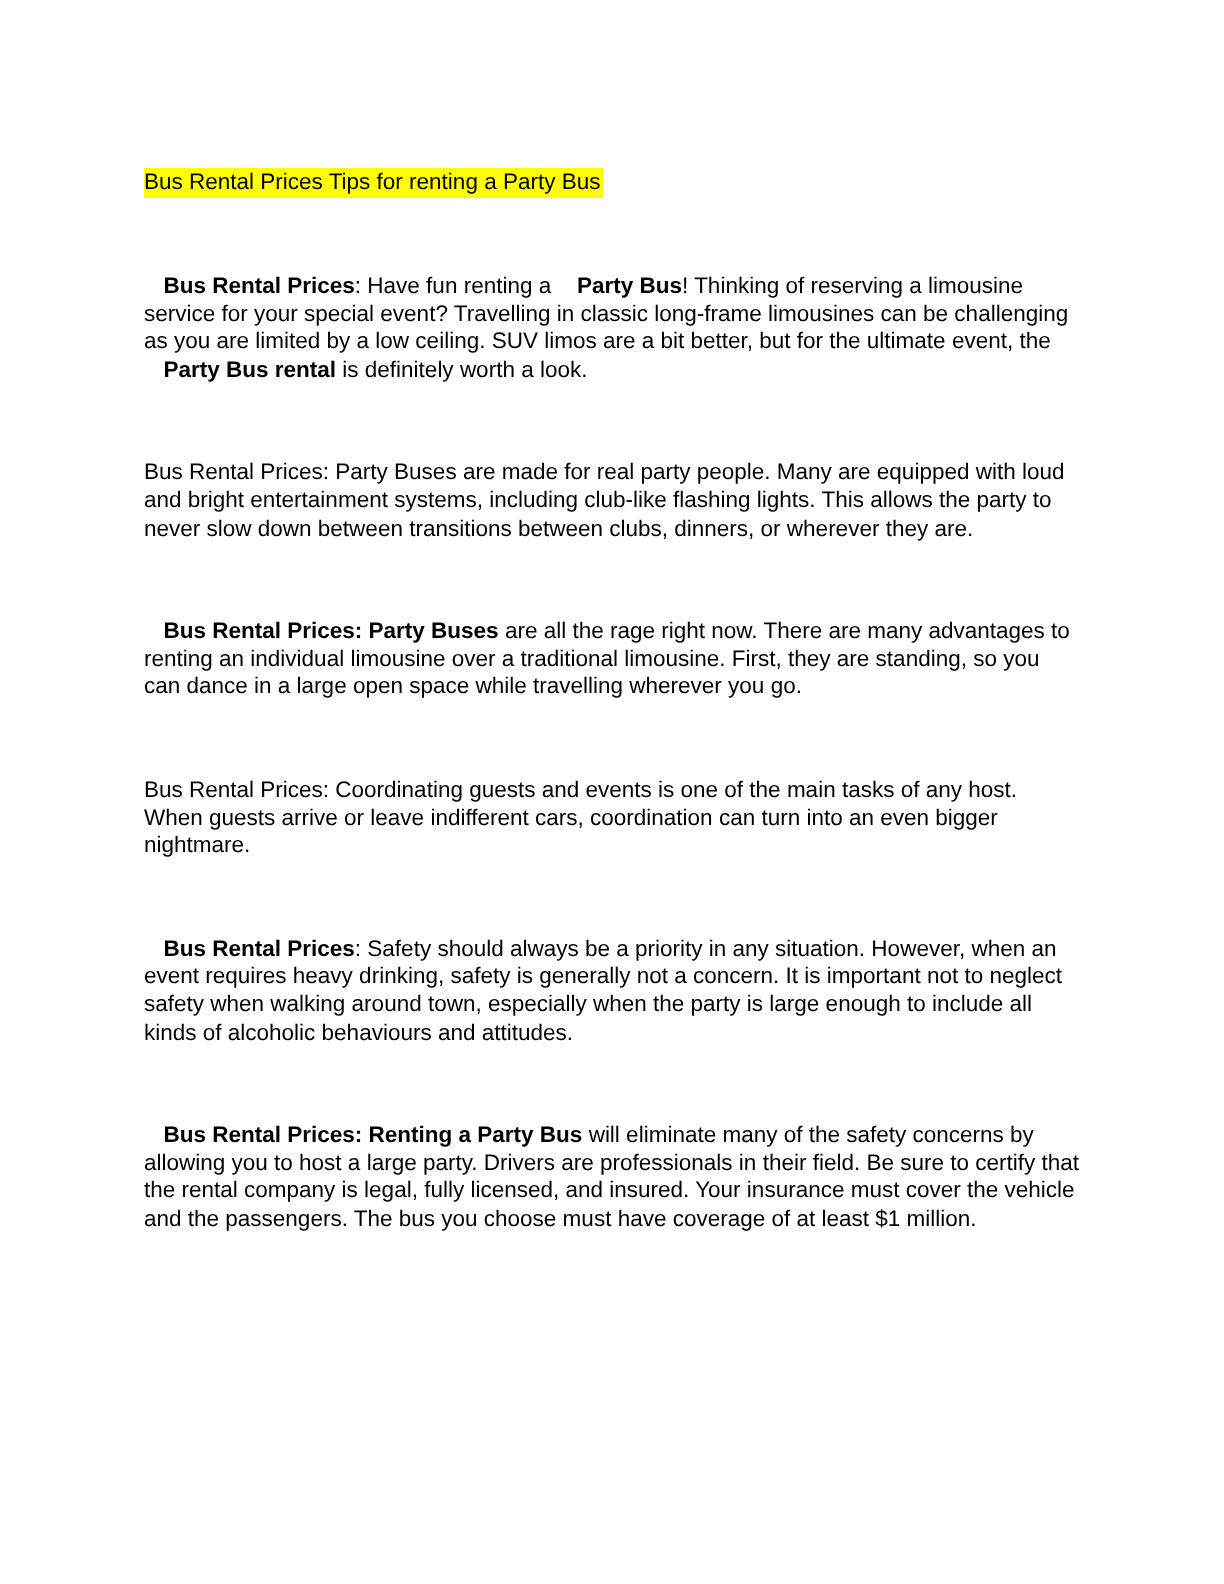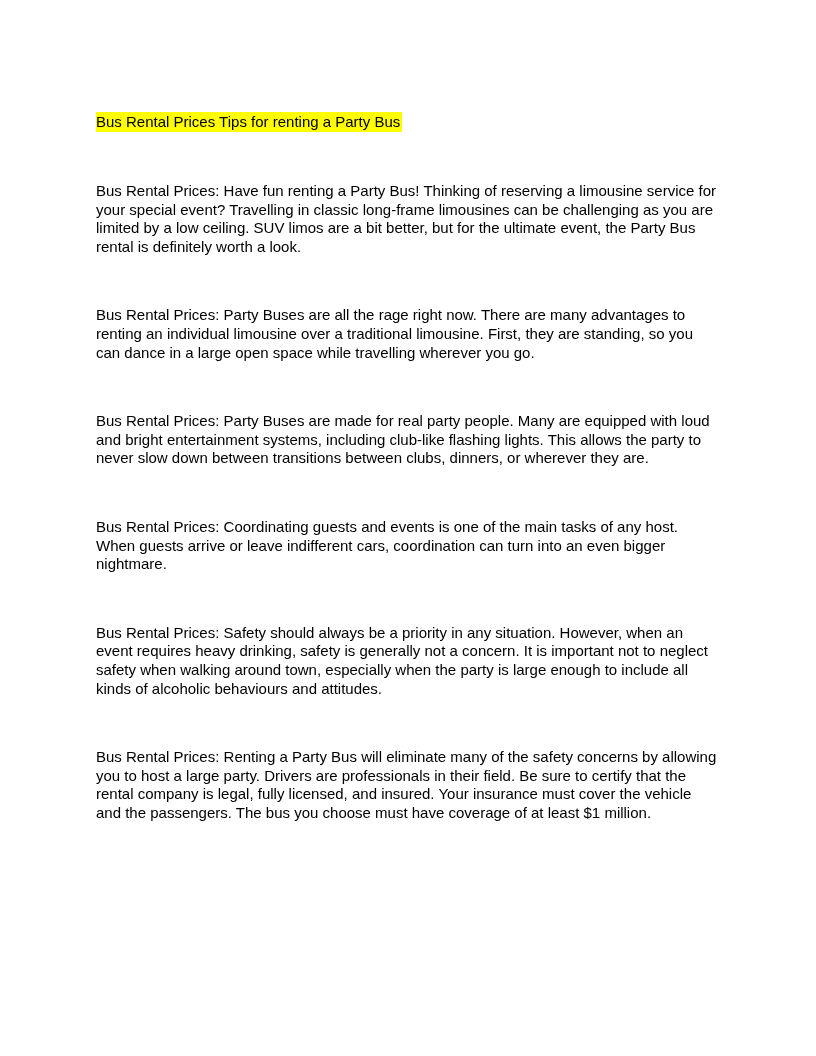--- a/index.html
+++ b/index.html
@@ -28,31 +28,32 @@
     }
     .doc-title mark {
       color: #000000;
       padding: 1px 2px 2px 0;
     }
     .doc-paragraph {
       margin: 0 0 50px 0;
       text-align: left;
     }
     .doc-paragraph strong {
-      font-weight: 400;
+      font-weight: 700;
+      margin-left: 13px;
     }
   </style>
 </head>
 <body>
 
 <div class="page">
   <h1 class="doc-title">
     <mark style="background-color: rgb(255, 255, 0);">Bus Rental Prices Tips for renting a Party Bus</mark>
   </h1>
   <div id="doc-body">
       <p class="doc-paragraph"><strong>Bus Rental Prices</strong><span>: Have fun renting a </span><strong>Party Bus</strong><span>! Thinking of reserving a limousine service for your special event? Travelling in classic long-frame limousines can be challenging as you are limited by a low ceiling. SUV limos are a bit better, but for the ultimate event, the </span><strong>Party Bus rental</strong><span> is definitely worth a look.</span></p>
+      <p class="doc-paragraph"><span>Bus Rental Prices: Party Buses are made for real party people. Many are equipped with loud and bright entertainment systems, including club-like flashing lights. This allows the party to never slow down between transitions between clubs, dinners, or wherever they are.</span></p>
       <p class="doc-paragraph"><strong>Bus Rental Prices: Party Buses</strong><span> are all the rage right now. There are many advantages to renting an individual limousine over a traditional limousine. First, they are standing, so you can dance in a large open space while travelling wherever you go.</span></p>
-      <p class="doc-paragraph"><span>Bus Rental Prices: Party Buses are made for real party people. Many are equipped with loud and bright entertainment systems, including club-like flashing lights. This allows the party to never slow down between transitions between clubs, dinners, or wherever they are.</span></p>
       <p class="doc-paragraph"><span>Bus Rental Prices: Coordinating guests and events is one of the main tasks of any host. When guests arrive or leave indifferent cars, coordination can turn into an even bigger nightmare.</span></p>
       <p class="doc-paragraph"><strong>Bus Rental Prices</strong><span>: Safety should always be a priority in any situation. However, when an event requires heavy drinking, safety is generally not a concern. It is important not to neglect safety when walking around town, especially when the party is large enough to include all kinds of alcoholic behaviours and attitudes.</span></p>
       <p class="doc-paragraph"><strong>Bus Rental Prices: Renting a Party Bus</strong><span> will eliminate many of the safety concerns by allowing you to host a large party. Drivers are professionals in their field. Be sure to certify that the rental company is legal, fully licensed, and insured. Your insurance must cover the vehicle and the passengers. The bus you choose must have coverage of at least $1 million.</span></p>
     </div>
 </div>
 
 </body></html>

